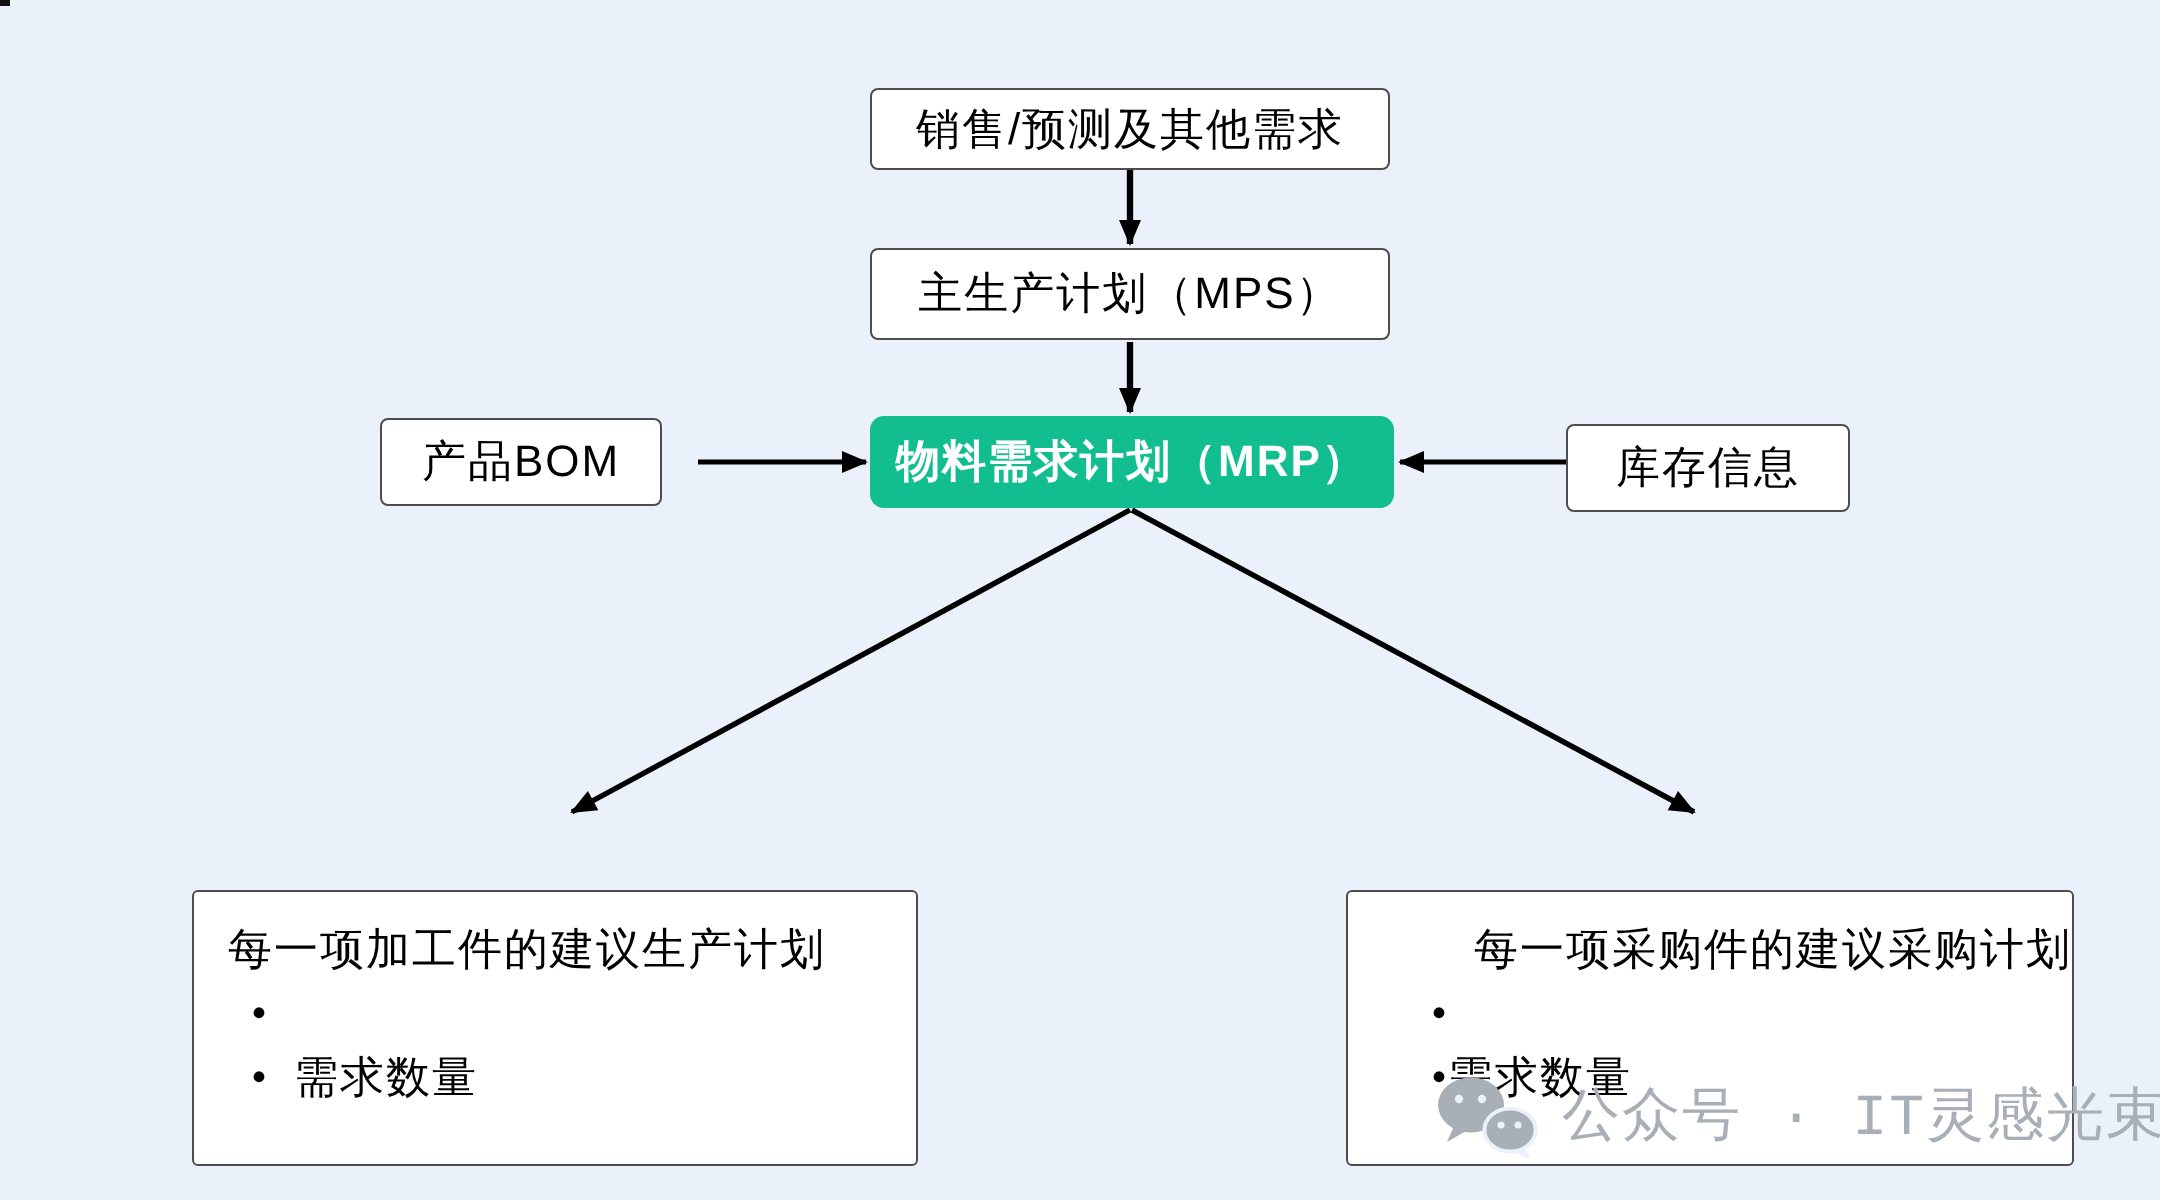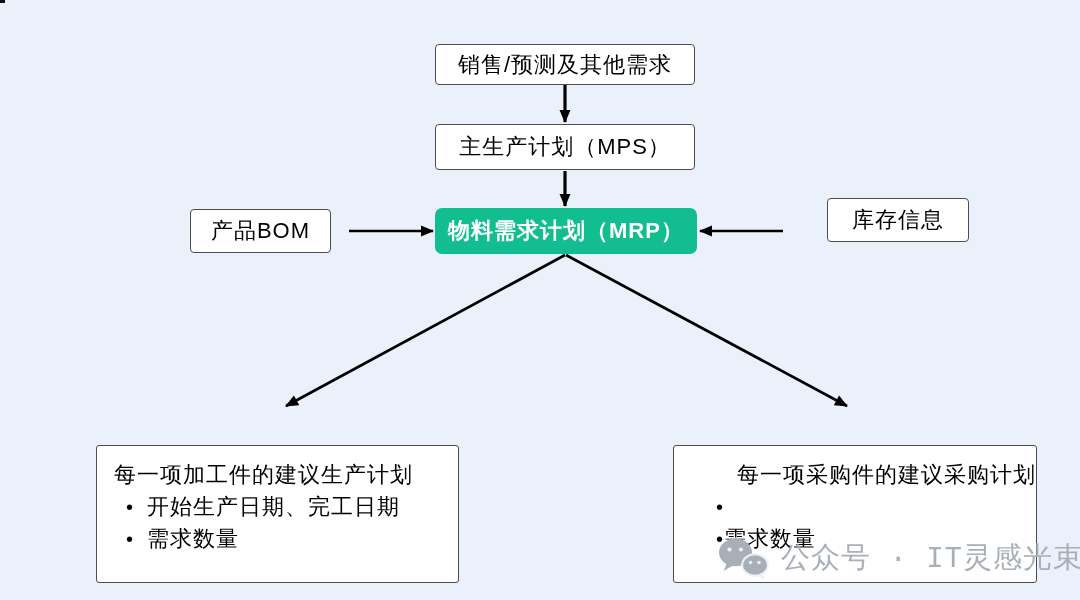--- a/index.html
+++ b/index.html
@@ -42,21 +42,21 @@
     text-align:center;
   }
   .node-sales{left:435px;top:44px;width:260px;height:41px;}
   .node-mps{left:435px;top:124px;width:260px;height:46px;}
   .node-mrp{
     left:435px;top:208px;width:262px;height:46px;
     background:var(--mrp-fill);border:none;border-radius:7px;
     color:var(--mrp-text);font-weight:600;
   }
   .node-bom{left:190px;top:209px;width:141px;height:44px;}
-  .node-inventory{left:783px;top:198px;width:142px;height:44px;margin-left:44px;}
+  .node-inventory{left:783px;top:212px;width:142px;height:44px;}
   .plan{
     position:absolute;top:409px;height:138px;
     background:var(--node-fill);
     border:1.5px solid var(--node-border);
     border-radius:3px;
     padding-top:13px;
     font-size:22px;letter-spacing:1px;color:#000;
     line-height:32px;
     margin-top:36px;
   }
@@ -117,21 +117,20 @@
   </div>
 
   <div class="node node-inventory">
     <span>库存信息</span>
   </div>
 
   <div class="plan plan-left">
     <div class="plan-title">每一项加工件的建议生产计划</div>
     <div class="plan-bullet">
       <span class="dot">•</span>
-      <span>开始生产日期、完工日期</span>
     </div>
     <div class="plan-bullet">
       <span class="dot">•</span>
       <span>需求数量</span>
     </div>
   </div>
 
   <div class="plan plan-right">
     <div class="plan-title">每一项采购件的建议采购计划</div>
     <div class="plan-bullet">

